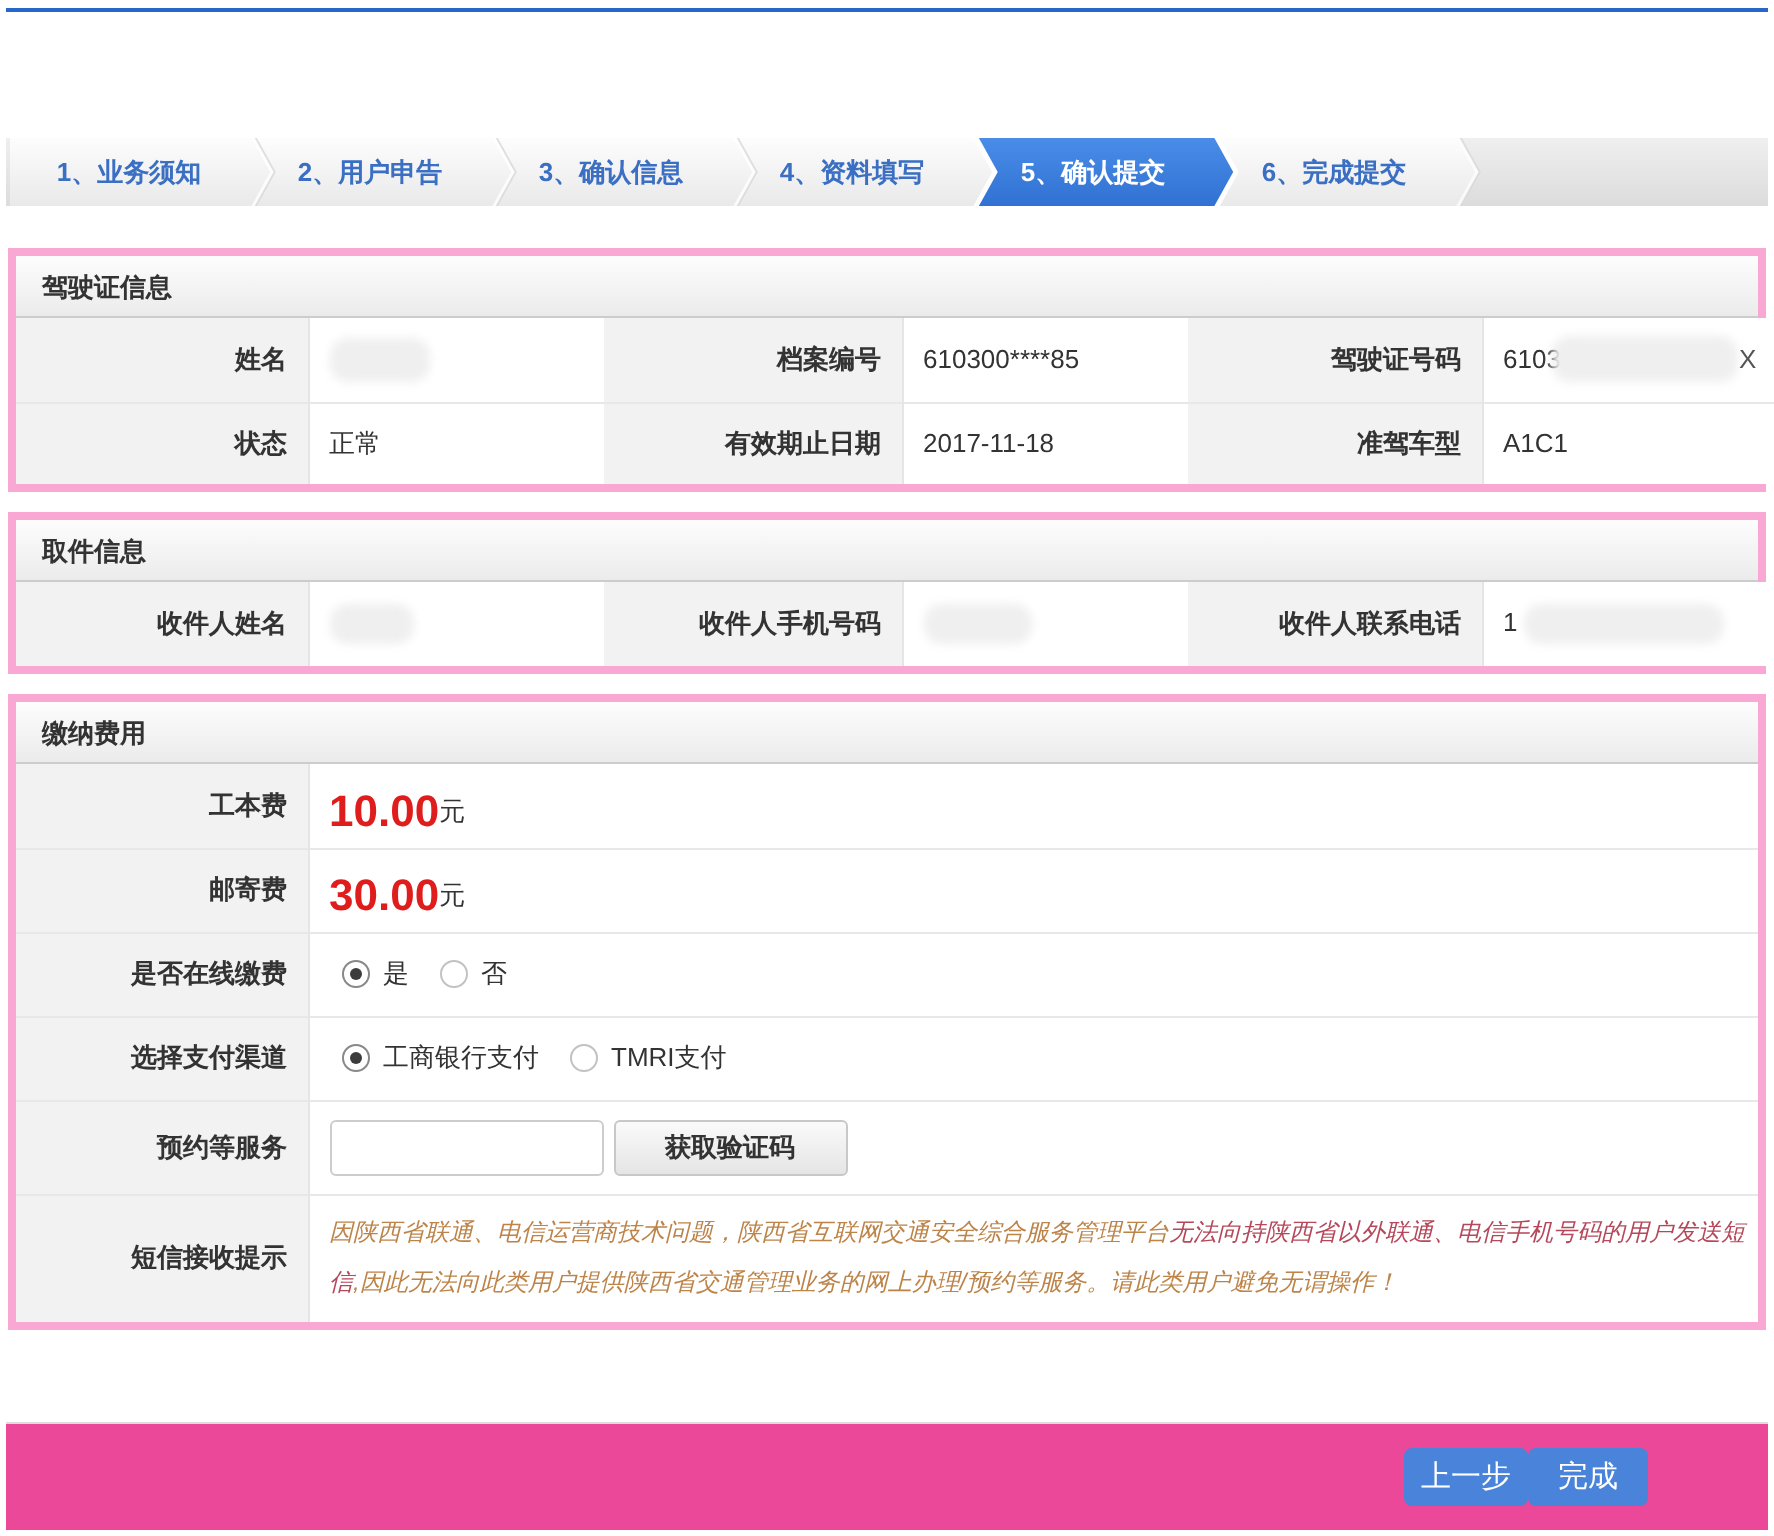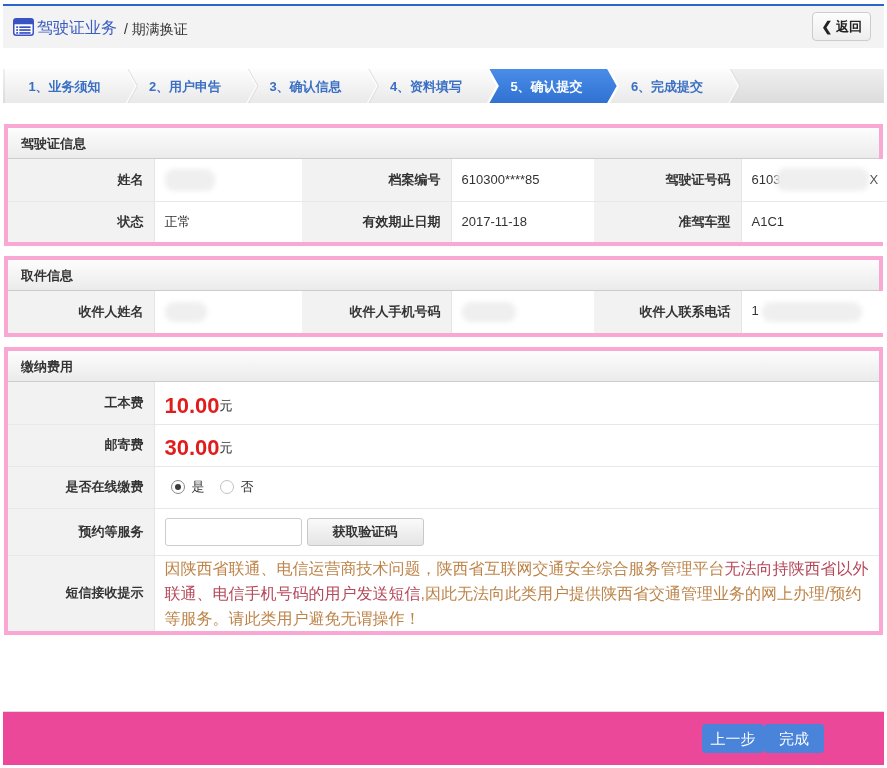--- a/index.html
+++ b/index.html
@@ -22,44 +22,29 @@
 td.vl { background:#fff; padding-left:10px; }
 .blur { display:inline-block; vertical-align:middle; background:#efefef; border-radius:9px; filter:blur(2.5px); }
 .fee { color:#e01d1d; font-weight:bold; font-size:22px; position:relative; top:3px; }
 .feeu { color:#333; font-size:13px; }
 .radio { display:inline-block; margin-left:6px; width:14px; height:14px; border:1px solid #c2c2c2; border-radius:50%; background:#fff; vertical-align:-3px; position:relative; }
 .radio.on { border-color:#888; }
 .radio.on:after { content:""; position:absolute; left:3px; top:3px; width:6px; height:6px; border-radius:50%; background:#3c3c3c; }
 .rlbl { margin:0 9px 0 7px; }
 #code { width:137px; height:28px; border:1px solid #ccc; border-radius:3px; vertical-align:middle; }
 #getcode { height:28px; margin-left:5px; padding:0 25px; background:linear-gradient(#fafafa,#e5e5e5); border:1px solid #c8c8c8; border-radius:3px; font-size:13px; font-weight:bold; color:#333; vertical-align:middle; }
-.notice { font-size:16px; color:#bd8449; line-height:25px; width:712px; }
+.notice { font-size:12px; color:#bd8449; line-height:25px; width:712px;font-style:italic; }
 .notice b { color:#b5485a; font-weight:normal; }
 #footer { position:absolute; left:3px; top:711px; width:881px; height:54px; background:#ec4899; border-top:1px solid #ddd; }
 .bluebtn { position:absolute; top:12px; height:29px; line-height:29px; background:#4a84da; border:0; border-radius:4px; color:#fff; font-size:15px; text-align:center; }
 </style>
 </head>
 <body>
 <div id="wrap">
   <div id="topline"></div>
-  <div id="hdr">
-    <svg class="icon" width="21" height="18" viewBox="0 0 21 18">
-      <rect x="0.75" y="0.75" width="19.5" height="16.5" rx="2.5" fill="#fff" stroke="#3a53c4" stroke-width="1.5"></rect>
-      <path d="M0.75 3.25 a2.5 2.5 0 0 1 2.5-2.5 h14.5 a2.5 2.5 0 0 1 2.5 2.5 v3.05 h-19.5 z" fill="#3a53c4"></path>
-      <rect x="3.2" y="8.3" width="1.9" height="1.7" fill="#3a53c4"></rect>
-      <rect x="6.3" y="8.3" width="11.3" height="1.7" fill="#3a53c4"></rect>
-      <rect x="3.2" y="11.2" width="1.9" height="1.7" fill="#3a53c4"></rect>
-      <rect x="6.3" y="11.2" width="11.3" height="1.7" fill="#3a53c4"></rect>
-      <rect x="3.2" y="14.1" width="1.9" height="1.7" fill="#3a53c4"></rect>
-      <rect x="6.3" y="14.1" width="11.3" height="1.7" fill="#3a53c4"></rect>
-    </svg>
-    <span class="t1">驾驶证业务</span>
-    <span class="t2">/ 期满换证</span>
-    <span id="backbtn">❮ 返回</span>
-  </div>
   <svg id="steps" width="881" height="34" viewBox="0 0 881 34">
       <defs>
         <linearGradient id="gInactive" x1="0" y1="0" x2="0" y2="1">
           <stop offset="0" stop-color="#fdfdfd"></stop>
           <stop offset="1" stop-color="#e9e9e9"></stop>
         </linearGradient>
         <linearGradient id="gActive" x1="0" y1="0" x2="0" y2="1">
           <stop offset="0" stop-color="#4a8de8"></stop>
           <stop offset="1" stop-color="#3071d2"></stop>
         </linearGradient>
@@ -156,20 +141,24 @@
           <td class="vl"><span class="fee">10.00</span><span class="feeu">元</span></td>
         </tr>
         <tr style="height:42px">
           <td class="lb">邮寄费</td>
           <td class="vl"><span class="fee">30.00</span><span class="feeu">元</span></td>
         </tr>
         <tr style="height:42px">
           <td class="lb">是否在线缴费</td>
           <td class="vl"><span class="radio on"></span><span class="rlbl">是</span><span class="radio"></span><span class="rlbl">否</span></td>
         </tr>
+        <tr style="height:42px">
+          <td class="lb">选择支付渠道</td>
+          <td class="vl"><span class="radio on"></span><span class="rlbl">工商银行支付</span><span class="radio"></span><span class="rlbl">TMRI支付</span></td>
+        </tr>
         <tr style="height:47px">
           <td class="lb">预约等服务</td>
           <td class="vl"><input id="code" style=""><button id="getcode">获取验证码</button></td>
         </tr>
         <tr style="height:64px">
           <td class="lb">短信接收提示</td>
           <td class="vl">
                 <div class="notice">因陕西省联通、电信运营商技术问题，陕西省互联网交通安全综合服务管理平台<b>无法向持陕西省以外联通、电信手机号码的用户发送短信</b>,因此无法向此类用户提供陕西省交通管理业务的网上办理/预约等服务。请此类用户避免无谓操作！</div>
               </td>
         </tr>

